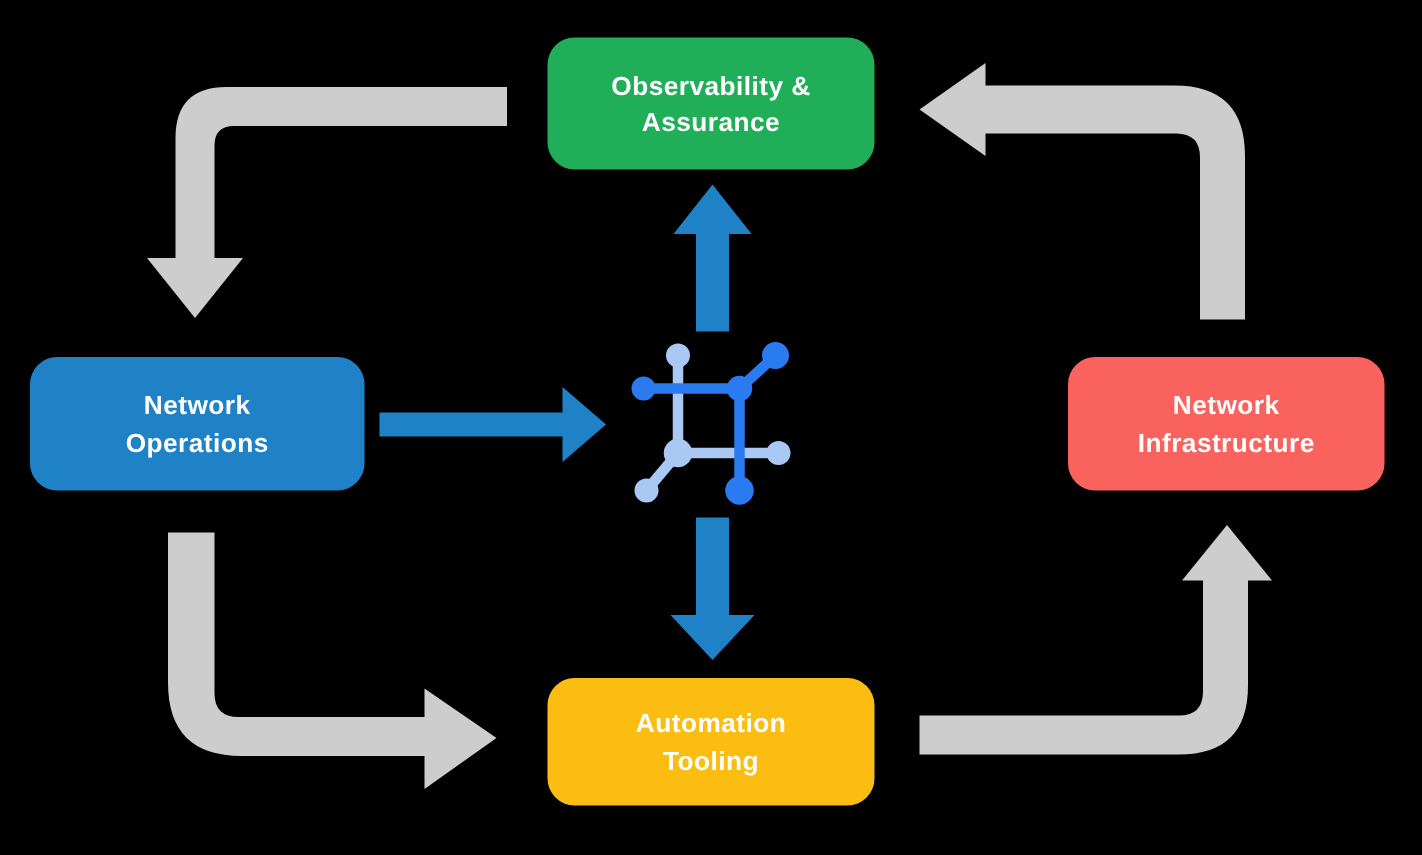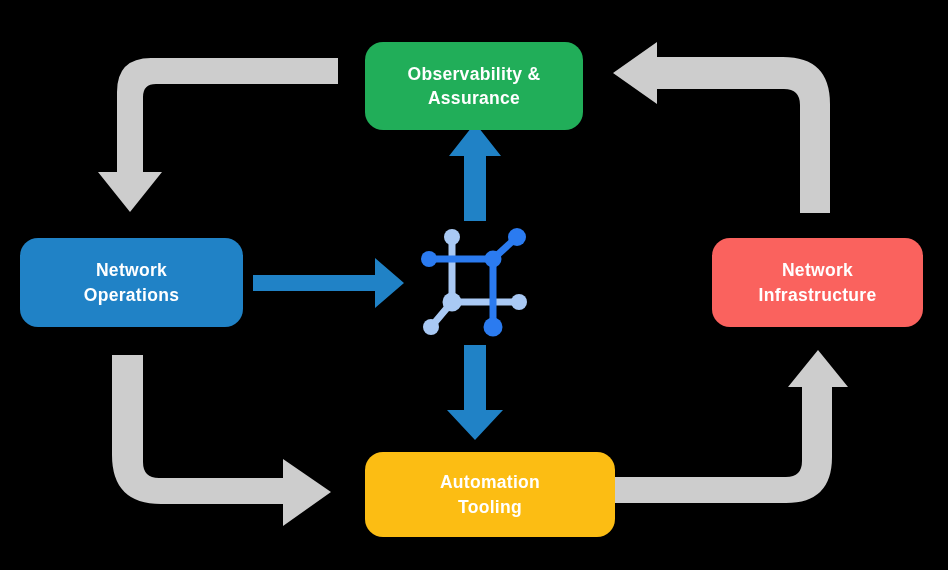--- a/index.html
+++ b/index.html
@@ -18,24 +18,24 @@
     text-align:center;
   }
   .node-label{
     color:#fff;
     font-size:17.5px;
     font-weight:600;
     line-height:1.38;
     letter-spacing:.3px;
     white-space:pre-line;
   }
-  .box-observability{left:365px;top:42px;width:218px;height:88px;}
+  .box-observability{left:365px;top:25px;width:218px;height:88px;}
   .box-operations{left:20px;top:238px;width:223px;height:89px;}
   .box-infrastructure{left:712px;top:238px;width:211px;height:89px;}
-  .box-automation{left:365px;top:452px;width:250px;height:85px;align-items:center;}
+  .box-automation{left:365px;top:452px;width:218px;height:85px;align-items:center;}
   .center-icon{position:absolute;left:420px;top:225px;width:120px;height:120px;}
   .icon-lines{fill:none;stroke-width:7;stroke-linecap:round;}
 </style>
 </head>
 <body>
 
 <div class="stage">
 
   <svg class="arrow-layer" viewBox="0 0 948 570" xmlns="http://www.w3.org/2000/svg">
     <path d="M 338 58 L 151 58 Q 117 58 117 92 L 117 172 L 98 172 L 130 212 L 162 172 L 143 172 L 143 97 Q 143 84 156 84 L 338 84 Z" fill="#cdcdcd"></path>

